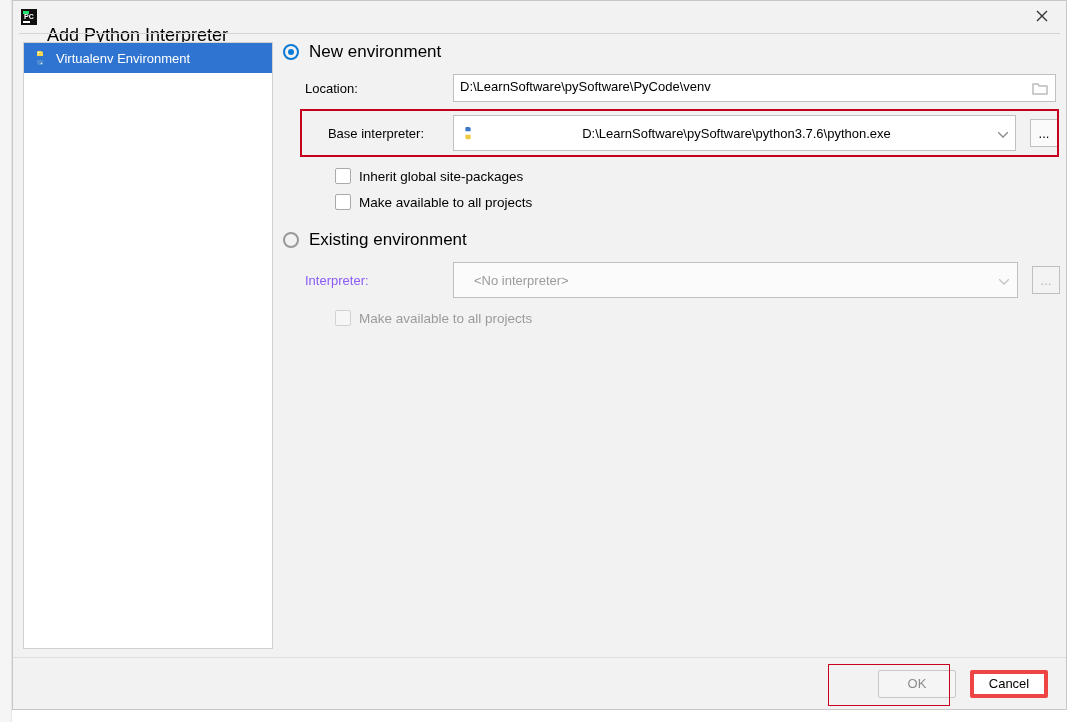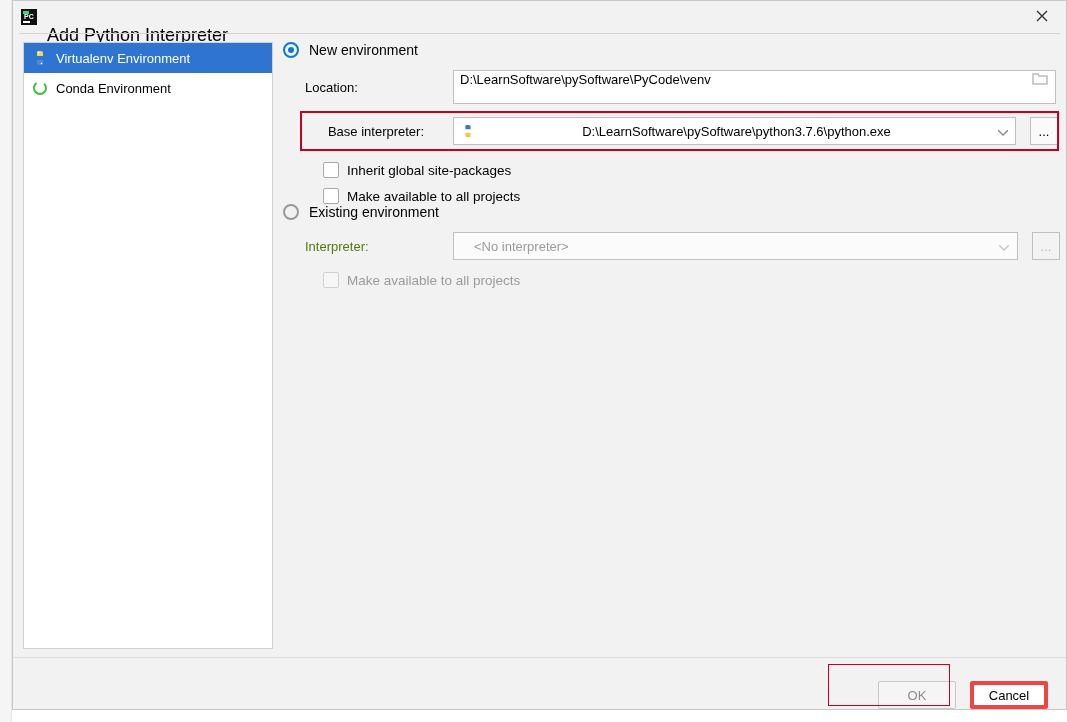--- a/index.html
+++ b/index.html
@@ -21,49 +21,49 @@
   .side-item .side-icon { width: 16px; height: 16px; display: flex; align-items: center; justify-content: center; }
 
   .content { flex: 1; position: relative; }
 
   .radio-row { display: flex; align-items: center; gap: 10px; margin-bottom: 12px; }
   .radio-outer {
     width: 16px; height: 16px; border-radius: 50%; border: 2px solid #999; display: flex; align-items: center; justify-content: center; cursor: pointer;
   }
   .radio-outer.checked { border-color: #0b7ad6; }
   .radio-inner { width: 6px; height: 6px; border-radius: 50%; background: #0b7ad6; }
-  .radio-label { font-size: 14px; }
+  .radio-label { font-size: 17px; }
 
   .form-grid { display: grid; grid-template-columns: 140px 1fr 30px; column-gap: 8px; row-gap: 10px; align-items: center; margin-left: 22px; }
   .label-cell { font-size: 13px; }
-  .label-cell.disabled { color: #4d7c0f; }
+  .label-cell.disabled { color: #8b5cf6; }
 
-  .text-field { height: 28px; border: 1px solid #c0c0c0; background: #ffffff; display: flex; align-items: flex-end; padding: 16px 6px; position: relative; }
+  .text-field { height: 28px; border: 1px solid #c0c0c0; background: #ffffff; display: flex; align-items: flex-start; padding: 4px 6px; position: relative; }
   .text-field .value { flex: 1; white-space: nowrap; overflow: hidden; text-overflow: ellipsis; }
   .text-field .trailing-icon { width: 18px; height: 18px; display: flex; align-items: center; justify-content: center; color: #b8b8b8; cursor: pointer; }
 
-  .combo-field { height: 28px; border: 1px solid #c0c0c0; background: #ffffff; display: flex; align-items: center; padding: 0 6px; gap: 6px; cursor: pointer; }
+  .combo-field { height: 36px; border: 1px solid #c0c0c0; background: #ffffff; display: flex; align-items: center; padding: 0 6px; gap: 6px; cursor: pointer; }
   .combo-field .leading-icon { width: 16px; height: 16px; display:flex; align-items:center; justify-content:center; }
   .combo-field .value { flex: 1; white-space: nowrap; overflow: hidden; text-overflow: ellipsis; }
   .combo-field .caret { width: 12px; color: #8a8a8a; }
   .combo-field.disabled { background: #fbfbfb; color: #9b9b9b; cursor: default; padding-left: 20px; }
   .combo-field.disabled .caret { color: #c4c4c4; }
 
   .browse-btn { height: 28px; width: 28px; border: 1px solid #c0c0c0; background: #fafafa; display: flex; align-items: center; justify-content: center; cursor: pointer; margin-left: 6px; }
   .browse-btn.disabled { color: #b6b6b6; background: #f3f3f3; cursor: default; }
 
-  .check-row { display: flex; align-items: center; gap: 8px; margin-left: 10px; margin-top: 10px; padding-left: 30px; }
+  .check-row { display: flex; align-items: center; gap: 8px; margin-left: 22px; margin-top: 10px; padding-left: 30px; }
   .checkbox { width: 16px; height: 16px; border: 1px solid #aaa; background: #fff; border-radius: 2px; cursor: pointer; }
   .checkbox.disabled { border-color: #d2d2d2; background: #f6f6f6; cursor: default; }
   .check-label { font-size: 13.5px; }
   .check-label.disabled { color: #9b9b9b; }
 
   .highlight-red { outline: 2px solid #c8001f; outline-offset: 1px; }
 
-  .footer { height: 52px; display: flex; align-items: flex-end; justify-content: flex-end; gap: 14px; padding: 0 18px; border-top: 1px solid #dedede; }
+  .footer { height: 52px; display: flex; align-items: center; justify-content: flex-end; gap: 14px; padding: 0 18px; border-top: 1px solid #dedede; }
   .btn { height: 28px; min-width: 78px; border: 1px solid #c0c0c0; background: #f5f5f5; display: flex; align-items: center; justify-content: center; font-size: 13px; cursor: pointer; border-radius: 2px; padding: 0 14px; }
   .btn.ok { color: #8b8b8b; border-color: #c8c8c8; }
   .btn.cancel { border: 4px solid #ef4444; background: #ffffff; }
   .ok-highlight { position: absolute; border: 1px solid #c8001f; pointer-events: none; }
 </style>
 </head>
 <body>
 
 <div class="stage">
   <div class="left-gutter"></div>
@@ -97,28 +97,20 @@
         <div class="side-item selected">
           <span class="side-icon">
             <svg width="16" height="16" viewBox="0 0 16 16">
               <path d="M6 1h3c1 0 2 1 2 2v3H5V3c0-1 0-2 1-2z" fill="#f5d84f"></path>
               <path d="M10 15H7c-1 0-2-1-2-2v-3h6v3c0 1 0 2-1 2z" fill="#4f8bd0"></path>
               <circle cx="6.5" cy="2.5" r="0.8" fill="#fff"></circle>
               <circle cx="9.5" cy="13.5" r="0.8" fill="#fff"></circle>
             </svg>
           </span>
           <span>Virtualenv Environment</span>
-        </div>
-        <div class="side-item">
-          <span class="side-icon">
-            <svg width="16" height="16" viewBox="0 0 16 16">
-              <circle cx="8" cy="8" r="6" fill="none" stroke="#3fbf3f" stroke-width="2" stroke-dasharray="24 8"></circle>
-            </svg>
-          </span>
-          <span>Conda Environment</span>
         </div>
       </div>
 
       <div class="content">
 
         <div class="radio-row">
           <div class="radio-outer checked">
             <div class="radio-inner"></div>
           </div>
           <span class="radio-label">New environment</span>
@@ -159,21 +151,21 @@
 
         <div class="check-row" style="margin-top:14px;">
           <div class="checkbox"></div>
           <span class="check-label">Inherit global site-packages</span>
         </div>
         <div class="check-row">
           <div class="checkbox"></div>
           <span class="check-label">Make available to all projects</span>
         </div>
 
-        <div class="radio-row" style="margin-top:0; margin-bottom:12px;">
+        <div class="radio-row" style="margin-top:20px; margin-bottom:12px;">
           <div class="radio-outer"></div>
           <span class="radio-label">Existing environment</span>
         </div>
 
         <div class="form-grid">
           <div class="label-cell disabled">Interpreter:</div>
           <div class="combo-field disabled">
             <span class="value">&lt;No interpreter&gt;</span>
             <span class="caret">
               <svg width="10" height="6" viewBox="0 0 10 6">

